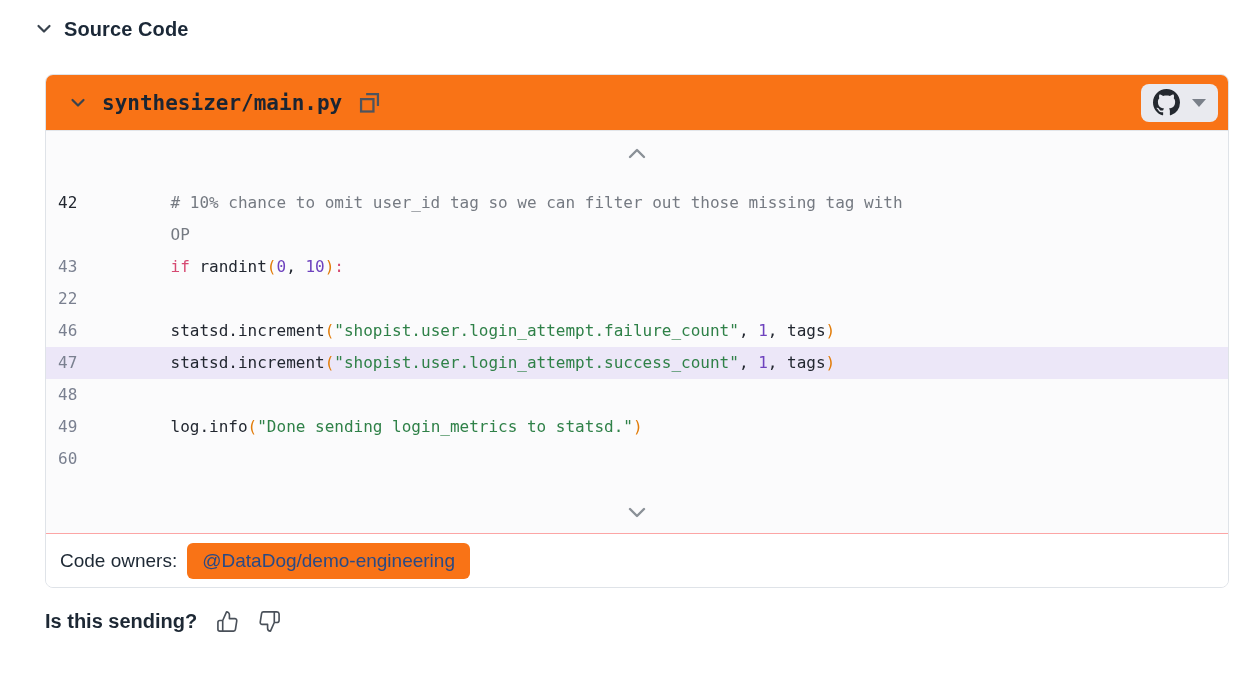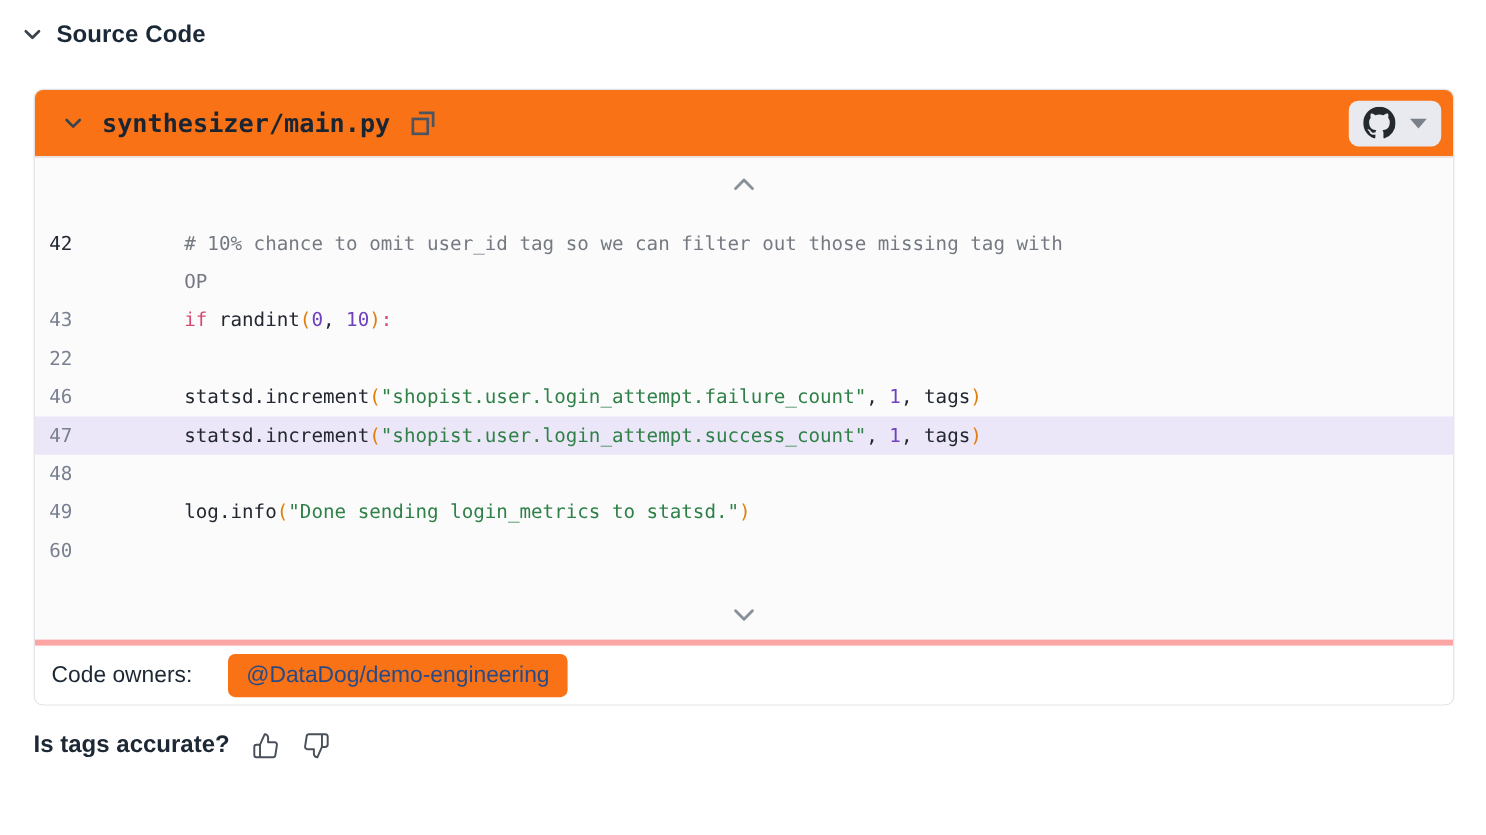--- a/index.html
+++ b/index.html
@@ -1,18 +1,18 @@
 <!DOCTYPE html>
 <html style="--c-default: #222730; --c-comment: #757a82; --c-keyword: #d64a72; --c-string: #2f8148; --c-number: #6e42be; --c-bracket: #e27d0b; --c-highlight: #ece7f8; --c-line_number: #7a8090; --c-line_number_active: #222730; --c-owner_link: #2a4a85; --c-github_mark: #24292f; --c-header_bg: #f5f6f8; --c-card_border: #dfe3e8;"><head>
 <meta charset="utf-8">
 <style>
   * { margin:0; padding:0; box-sizing:border-box; }
   html,body { width:1238px; height:696px; background:#ffffff; overflow:hidden;
               font-family:"Liberation Sans", sans-serif; color:#1d2834; }
-  .page { padding:14px 26px 0 16px; }
+  .page { padding:14px 26px 0 33px; }
 
   
   .section-head { display:flex; align-items:center; gap:9px; height:30px; margin-bottom:30px; }
   .section-head .chev { display:flex; align-items:center; justify-content:center; width:22px; height:22px; cursor:pointer; }
   .section-title { font-size:20px; font-weight:600; color:#1b2837; letter-spacing:.1px; }
 
   
   .card { margin-left:12px; width:1184px; border:1px solid #dfe3e8; border-radius:8px;
           background:#fbfbfc; overflow:hidden; }
 
@@ -41,22 +41,22 @@
   .gutter.active { color:var(--c-line_number_active,#222730); }
   .code-text { flex:1; white-space:pre; color:var(--c-default,#222730); }
   .tk-d   { color:var(--c-default,#222730); }
   .tk-com { color:var(--c-comment,#757a82); }
   .tk-kw  { color:var(--c-keyword,#d64a72); }
   .tk-str { color:var(--c-string,#2f8148); }
   .tk-num { color:var(--c-number,#6e42be); }
   .tk-br  { color:var(--c-bracket,#e27d0b); }
 
   
-  .card-footer { height:54px; background:#ffffff; border-top:5px solid #fca5a5;
-                 display:flex; align-items:center; gap:30px; padding:0 18px 0 14px; }
+  .card-footer { height:54px; background:#ffffff; border-top:1px solid #fca5a5;
+                 display:flex; align-items:center; gap:10px; padding:0 18px 0 14px; }
   .owners-label { font-size:19px; color:#1d2834; }
   .owner-badge { background:#f97316; color:var(--c-owner_link,#2a4a85); font-size:19px;
                  padding:7px 15px; border-radius:6px; cursor:pointer; }
 
   
   .feedback { margin:22px 0 0 12px; display:flex; align-items:center; gap:19px; }
   .feedback-q { font-size:20px; font-weight:700; color:#1d2834; }
   .thumb-btn { background:none; border:none; padding:0; cursor:pointer; display:flex; align-items:center; }
   svg { display:block; }
 </style>
@@ -153,21 +153,21 @@
       </button>
     </div>
 
     <div class="card-footer">
       <span class="owners-label">Code owners:</span>
       <span class="owner-badge">@DataDog/demo-engineering</span>
     </div>
   </div>
 
   <div class="feedback">
-    <span class="feedback-q">Is tags accurate?</span>
+    <span class="feedback-q">Is this sending?</span>
     <button class="thumb-btn">
       <svg width="23" height="23" viewBox="0 0 24 24" fill="none" stroke="#495059" stroke-width="1.7" stroke-linecap="round" stroke-linejoin="round">
         <path d="M14 9V5a3 3 0 0 0-3-3l-4 9v11h11.28a2 2 0 0 0 2-1.7l1.38-9a2 2 0 0 0-2-2.3zM7 22H4a2 2 0 0 1-2-2v-7a2 2 0 0 1 2-2h3"></path>
       </svg>
     </button>
     <button class="thumb-btn">
       <svg width="23" height="23" viewBox="0 0 24 24" fill="none" stroke="#495059" stroke-width="1.7" stroke-linecap="round" stroke-linejoin="round">
         <path d="M10 15v4a3 3 0 0 0 3 3l4-9V2H5.72a2 2 0 0 0-2 1.7l-1.38 9a2 2 0 0 0 2 2.3zm7-13h2.67A2.31 2.31 0 0 1 22 4v7a2.31 2.31 0 0 1-2.33 2H17"></path>
       </svg>
     </button>

